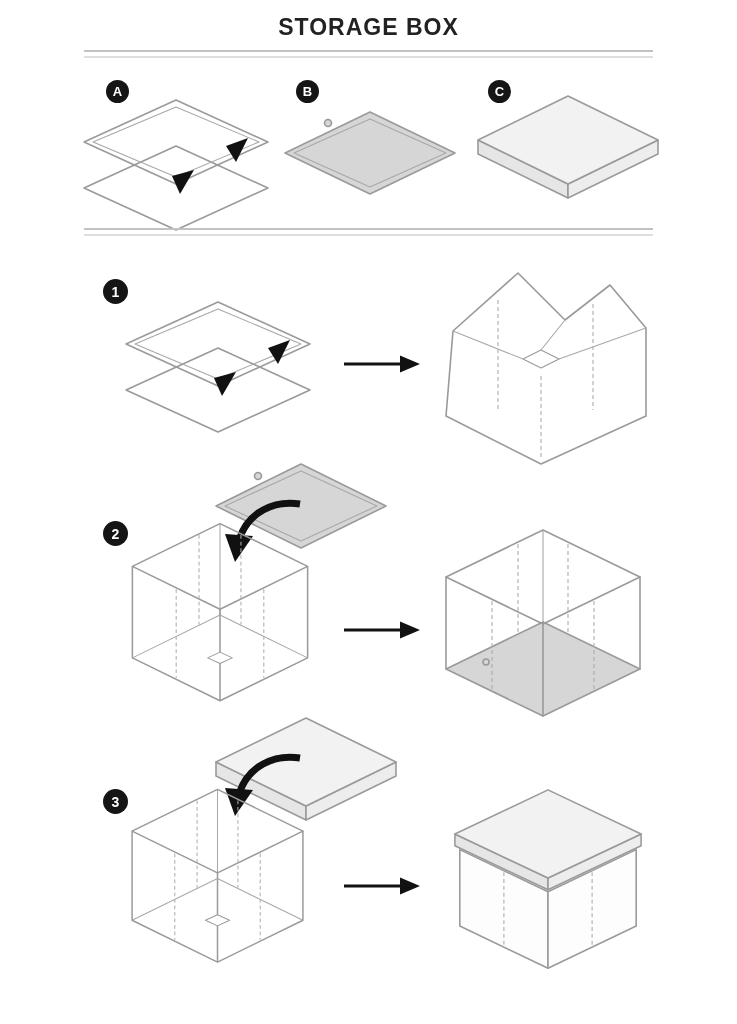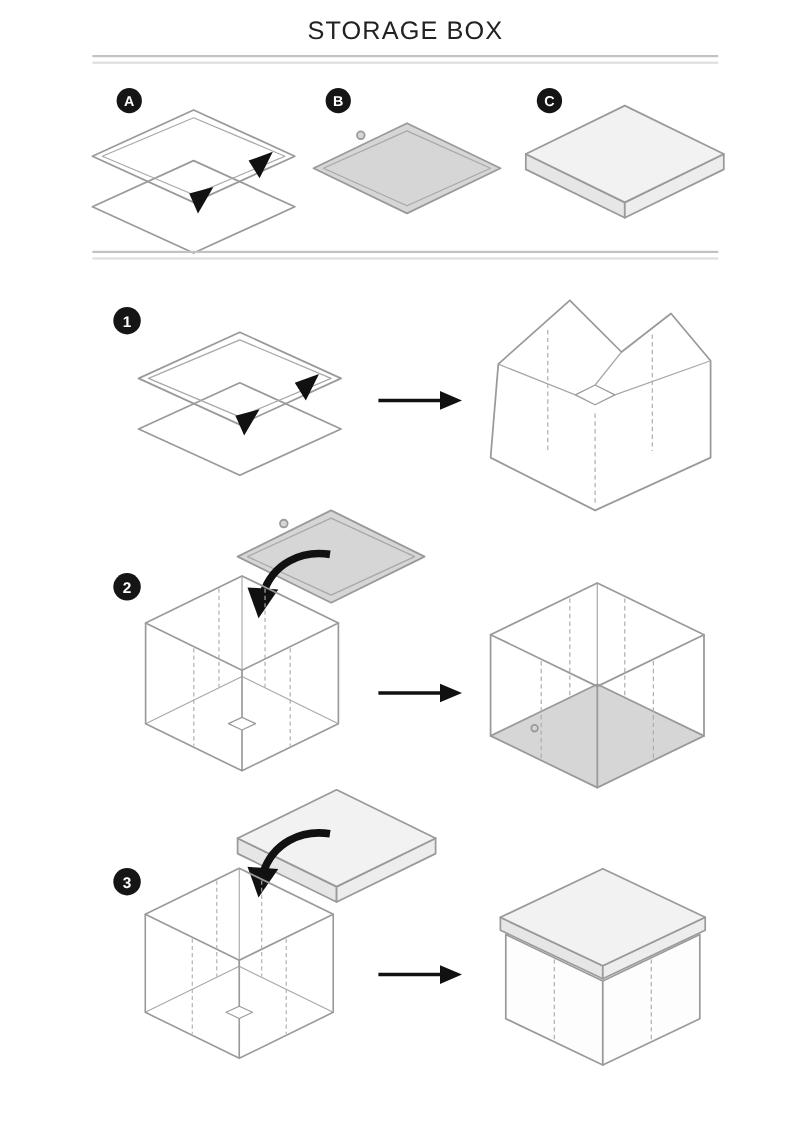--- a/index.html
+++ b/index.html
@@ -3,21 +3,21 @@
 <meta charset="utf-8">
 <style>
   html,body { margin:0; padding:0; background:#ffffff; }
   .page {
     position:relative; width:737px; height:1024px; margin:0 auto;
     background:#ffffff; overflow:hidden;
     font-family:"Liberation Sans", sans-serif;
   }
   .title {
     position:absolute; top:14px; left:0; width:100%;
-    text-align:center; font-size:23px; font-weight:normal;
+    text-align:center; font-size:23px; font-weight:bold;
     letter-spacing:1px; color:#222; margin:0;
   }
   .rule { position:absolute; left:84px; width:569px; }
   .rule .l1 { height:2px; background:#c2c2c2; }
   .rule .l2 { height:2px; background:#dedede; margin-top:4px; }
   .badge {
     position:absolute; width:23px; height:23px; border-radius:50%;
     background:#151515; color:#ffffff; font-size:13px; font-weight:bold;
     display:flex; align-items:center; justify-content:center;
   }

